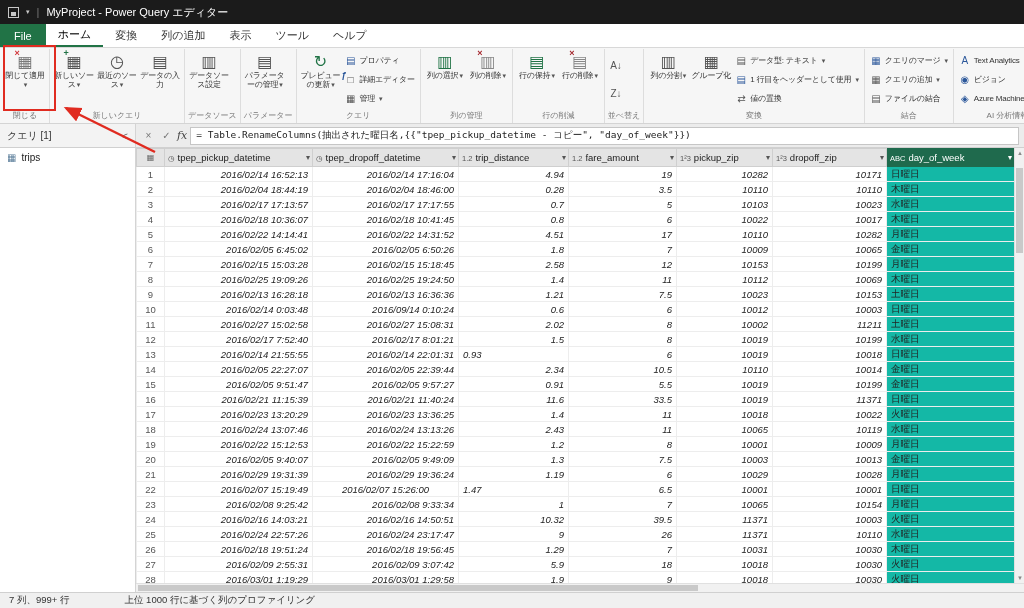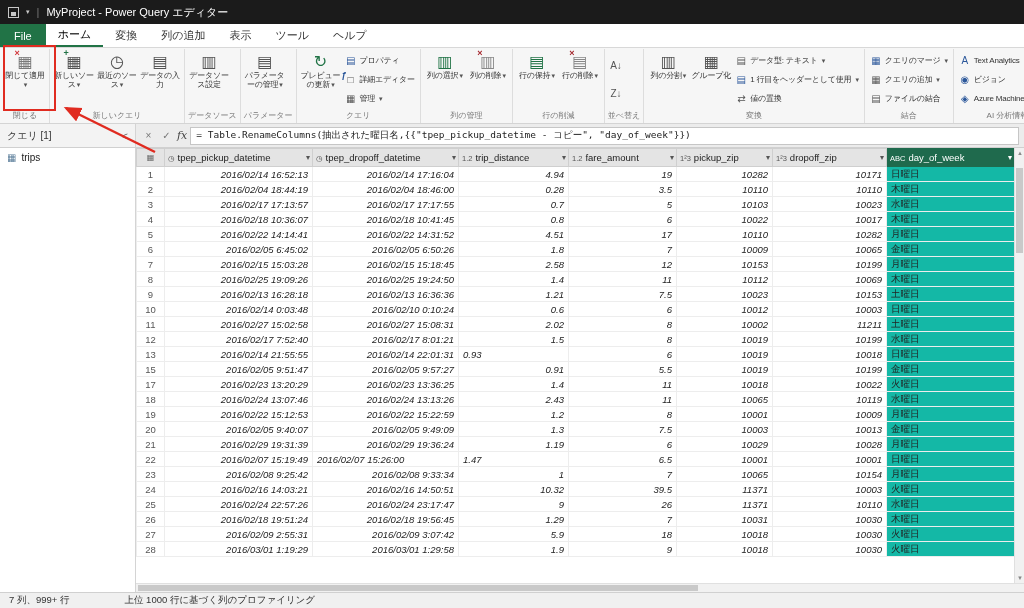--- a/index.html
+++ b/index.html
@@ -409,21 +409,21 @@
               <td class="dcell" style="text-align: right;">2016/02/13 16:36:36</td>
               <td class="dcell" style="text-align: right;">1.21</td>
               <td class="dcell" style="text-align: right;">7.5</td>
               <td class="dcell" style="text-align: right;">10023</td>
               <td class="dcell" style="text-align: right;">10153</td>
               <td class="dcell selcell" style="text-align: left;">土曜日</td>
             </tr>
             <tr class="drow">
               <td class="rownum">10</td>
               <td class="dcell" style="text-align: right;">2016/02/14 0:03:48</td>
-              <td class="dcell" style="text-align: right;">2016/02/10 0:10:24</td>
+              <td class="dcell" style="text-align: right;">2016/09/14 0:10:24</td>
               <td class="dcell" style="text-align: right;">0.6</td>
               <td class="dcell" style="text-align: right;">6</td>
               <td class="dcell" style="text-align: right;">10012</td>
               <td class="dcell" style="text-align: right;">10003</td>
               <td class="dcell selcell" style="text-align: left;">日曜日</td>
             </tr>
             <tr class="drow">
               <td class="rownum">11</td>
               <td class="dcell" style="text-align: right;">2016/02/27 15:02:58</td>
               <td class="dcell" style="text-align: right;">2016/02/27 15:08:31</td>
@@ -447,30 +447,50 @@
               <td class="rownum">13</td>
               <td class="dcell" style="text-align: right;">2016/02/14 21:55:55</td>
               <td class="dcell" style="text-align: right;">2016/02/14 22:01:31</td>
               <td class="dcell" style="text-align: left;">0.93</td>
               <td class="dcell" style="text-align: right;">6</td>
               <td class="dcell" style="text-align: right;">10019</td>
               <td class="dcell" style="text-align: right;">10018</td>
               <td class="dcell selcell" style="text-align: left;">日曜日</td>
             </tr>
             <tr class="drow">
+              <td class="rownum">14</td>
+              <td class="dcell" style="text-align: right;">2016/02/05 22:27:07</td>
+              <td class="dcell" style="text-align: right;">2016/02/05 22:39:44</td>
+              <td class="dcell" style="text-align: right;">2.34</td>
+              <td class="dcell" style="text-align: right;">10.5</td>
+              <td class="dcell" style="text-align: right;">10110</td>
+              <td class="dcell" style="text-align: right;">10014</td>
+              <td class="dcell selcell" style="text-align: left;">金曜日</td>
+            </tr>
+            <tr class="drow">
               <td class="rownum">15</td>
               <td class="dcell" style="text-align: right;">2016/02/05 9:51:47</td>
               <td class="dcell" style="text-align: right;">2016/02/05 9:57:27</td>
               <td class="dcell" style="text-align: right;">0.91</td>
               <td class="dcell" style="text-align: right;">5.5</td>
               <td class="dcell" style="text-align: right;">10019</td>
               <td class="dcell" style="text-align: right;">10199</td>
               <td class="dcell selcell" style="text-align: left;">金曜日</td>
             </tr>
             <tr class="drow">
+              <td class="rownum">16</td>
+              <td class="dcell" style="text-align: right;">2016/02/21 11:15:39</td>
+              <td class="dcell" style="text-align: right;">2016/02/21 11:40:24</td>
+              <td class="dcell" style="text-align: right;">11.6</td>
+              <td class="dcell" style="text-align: right;">33.5</td>
+              <td class="dcell" style="text-align: right;">10019</td>
+              <td class="dcell" style="text-align: right;">11371</td>
+              <td class="dcell selcell" style="text-align: left;">日曜日</td>
+            </tr>
+            <tr class="drow">
               <td class="rownum">17</td>
               <td class="dcell" style="text-align: right;">2016/02/23 13:20:29</td>
               <td class="dcell" style="text-align: right;">2016/02/23 13:36:25</td>
               <td class="dcell" style="text-align: right;">1.4</td>
               <td class="dcell" style="text-align: right;">11</td>
               <td class="dcell" style="text-align: right;">10018</td>
               <td class="dcell" style="text-align: right;">10022</td>
               <td class="dcell selcell" style="text-align: left;">火曜日</td>
             </tr>
             <tr class="drow">
@@ -509,21 +529,21 @@
               <td class="dcell" style="text-align: right;">2016/02/29 19:36:24</td>
               <td class="dcell" style="text-align: right;">1.19</td>
               <td class="dcell" style="text-align: right;">6</td>
               <td class="dcell" style="text-align: right;">10029</td>
               <td class="dcell" style="text-align: right;">10028</td>
               <td class="dcell selcell" style="text-align: left;">月曜日</td>
             </tr>
             <tr class="drow">
               <td class="rownum">22</td>
               <td class="dcell" style="text-align: right;">2016/02/07 15:19:49</td>
-              <td class="dcell" style="text-align: left;">2016/02/07 15:26:00</td>
+              <td class="dcell" style="text-align: center;">2016/02/07 15:26:00</td>
               <td class="dcell" style="text-align: left;">1.47</td>
               <td class="dcell" style="text-align: right;">6.5</td>
               <td class="dcell" style="text-align: right;">10001</td>
               <td class="dcell" style="text-align: right;">10001</td>
               <td class="dcell selcell" style="text-align: left;">日曜日</td>
             </tr>
             <tr class="drow">
               <td class="rownum">23</td>
               <td class="dcell" style="text-align: right;">2016/02/08 9:25:42</td>
               <td class="dcell" style="text-align: right;">2016/02/08 9:33:34</td>

